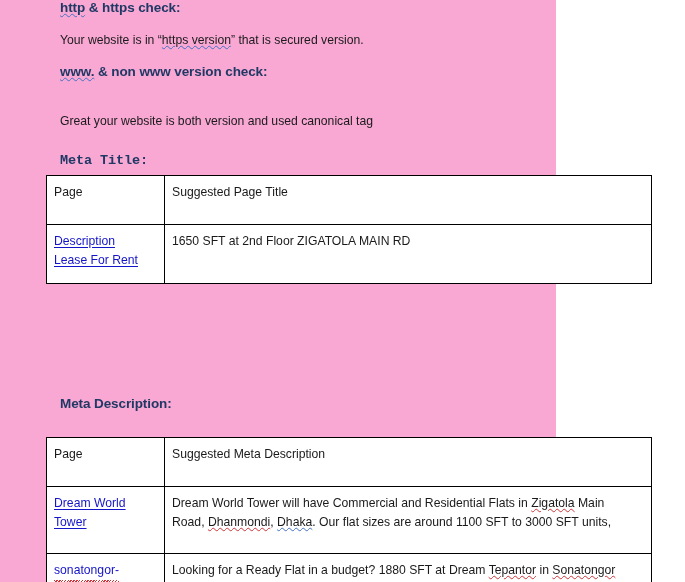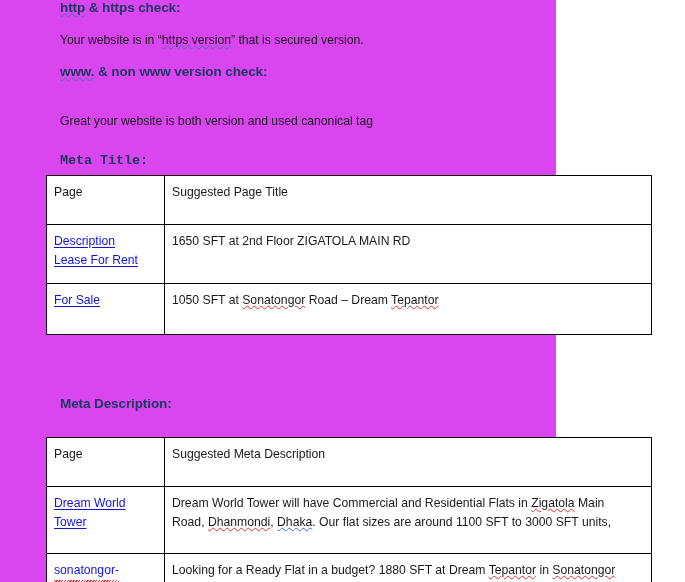--- a/index.html
+++ b/index.html
@@ -13,21 +13,21 @@
     overflow: hidden;
     font-family: "Liberation Sans", sans-serif;
     color: #000000;
     position: relative;
   }
 
   .page {
     position: relative;
     width: 556px;
     height: 582px;
-    background: #d946ef;
+    background: #f9a8d4;
   }
 
   
   .section-heading {
     color: #1F3864;
     font-weight: bold;
     font-size: 13.5px;
     letter-spacing: -0.1px;
     line-height: 1.2;
     white-space: nowrap;
@@ -145,28 +145,20 @@
       <tr>
         <td class="col-page" style="height:44px;">
           <a class="doclink" href="#">Description</a>
           <a class="doclink" href="#">Lease For Rent</a>
         </td>
         <td class="col-value">
           <span class="cell-text">1650 SFT at 2nd Floor ZIGATOLA MAIN RD</span>
         </td>
       </tr>
 
-      <tr>
-        <td class="col-page" style="height:36px;">
-          <a class="doclink" href="#">For Sale</a>
-        </td>
-        <td class="col-value">
-          <span class="cell-text"><span>1050 SFT at </span><span class="sq-red">Sonatongor</span><span> Road – Dream </span><span class="sq-red">Tepantor</span></span>
-        </td>
-      </tr>
     </tbody>
   </table>
 
   <div class="abs section-heading" style="left:60px; top:396px;">Meta Description:</div>
 
   <table class="doc-table abs" style="left:46px; top:437px; width:574px;">
     <tbody>
       <tr>
         <td class="col-page" style="height:34px;">
           <span class="cell-text">Page</span>

